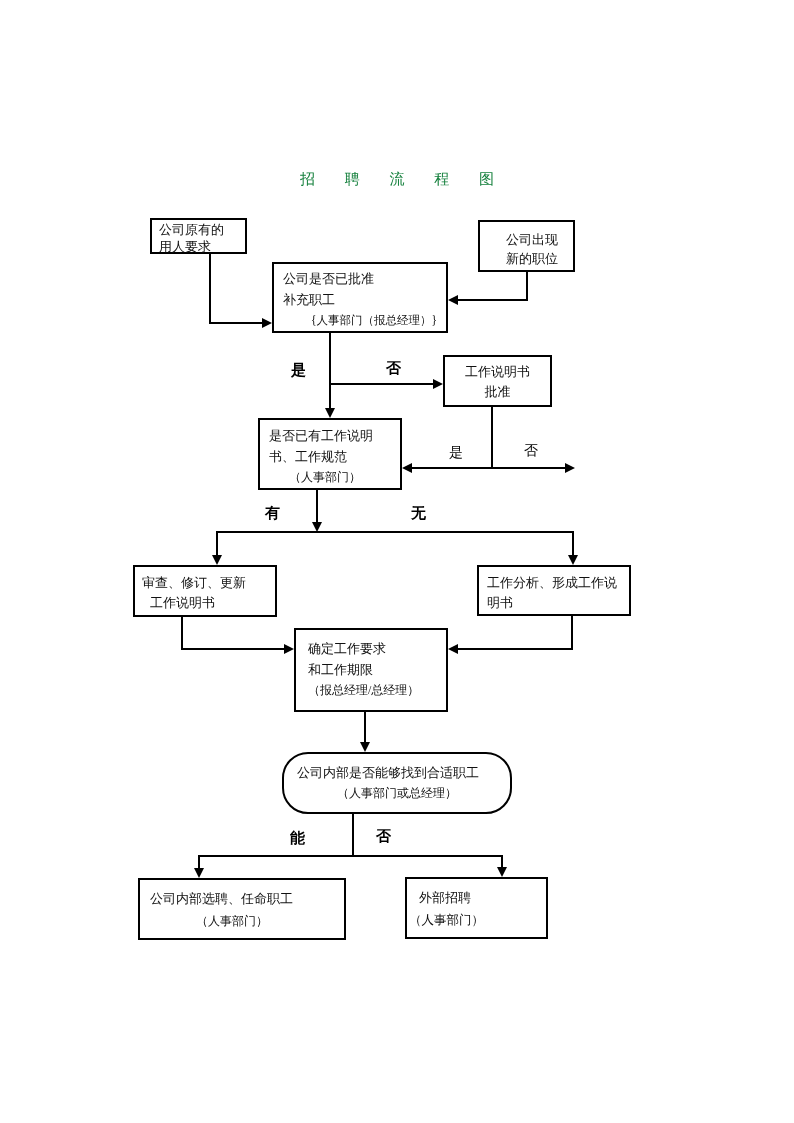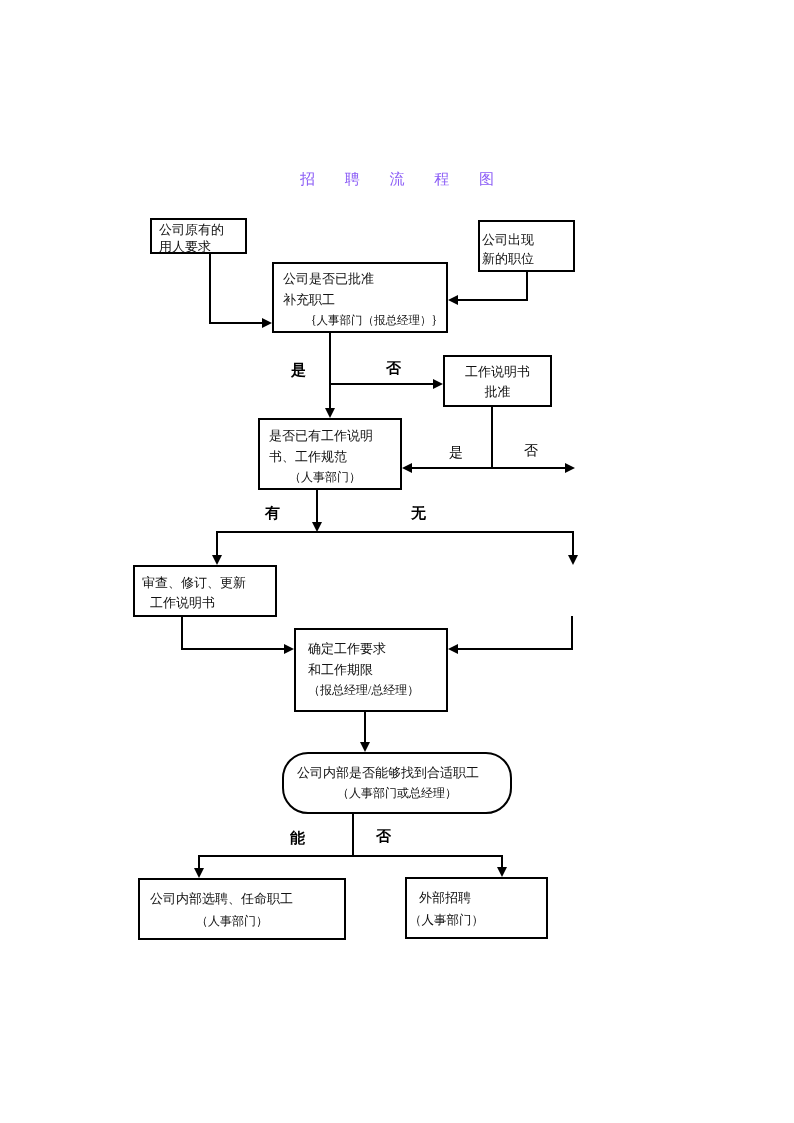--- a/index.html
+++ b/index.html
@@ -1,25 +1,25 @@
 <!DOCTYPE html>
 <html><head>
 <meta charset="utf-8">
 <style>
   html,body{margin:0;padding:0;background:#ffffff;}
   #page{position:relative;width:794px;height:1123px;background:#ffffff;overflow:hidden;
         font-family:"Liberation Serif","DejaVu Serif",serif;}
   #title{position:absolute;left:0;top:170px;width:794px;text-align:center;
-         font-size:15px;letter-spacing:13px;padding-left:13px;color:#8b5cf6;box-sizing:border-box;}
+         font-size:15px;letter-spacing:13px;padding-left:13px;color:#15803d;box-sizing:border-box;}
   .node{position:absolute;border:2px solid #000;box-sizing:border-box;background:#fff;
         color:#111;font-size:13px;line-height:17px;}
   .bl{white-space:nowrap;}
   
   .b1{padding:1px 3px 0 7px;}
-  .b2{padding:8px 3px 0 2px;line-height:19px;}
+  .b2{padding:8px 3px 0 26px;line-height:19px;}
   .b3{padding:4px 3px 0 9px;line-height:21px;}
   .b3 .l3{margin-left:28px;font-size:11.5px;}
   .b4{text-align:center;padding-top:5px;line-height:20px;}
   .b5{padding:5px 3px 0 9px;line-height:21px;}
   .b5 .l3{margin-left:20px;font-size:12px;}
   .b6{padding:8px 3px 0 8px;font-size:13.5px;}
   .b7{padding:6px 3px 0 7px;line-height:20px;}
   .b7 .l2{margin-left:8px;}
   .b8{padding:6px 3px 0 8px;line-height:20px;}
   .b9{padding:8px 3px 0 12px;line-height:21px;}
@@ -77,20 +77,24 @@
     <div class="bl l2">书、工作规范</div>
     <div class="bl l3">（人事部门）</div>
   </div>
 
 
   <div class="node b7" style="left:133px;top:565px;width:144px;height:52px;">
     <div class="bl l1">审查、修订、更新</div>
     <div class="bl l2">工作说明书</div>
   </div>
 
+  <div class="node b8" style="left:477px;top:565px;width:154px;height:51px;">
+    <div class="bl l1">工作分析、形成工作说</div>
+    <div class="bl l2">明书</div>
+  </div>
 
   <div class="node b9" style="left:294px;top:628px;width:154px;height:84px;">
     <div class="bl l1">确定工作要求</div>
     <div class="bl l2">和工作期限</div>
     <div class="bl l3">（报总经理/总经理）</div>
   </div>
 
   <div class="node b10" style="left:282px;top:752px;width:230px;height:62px;border-radius:26px;">
     <div class="bl l1">公司内部是否能够找到合适职工</div>
     <div class="bl l2">（人事部门或总经理）</div>

